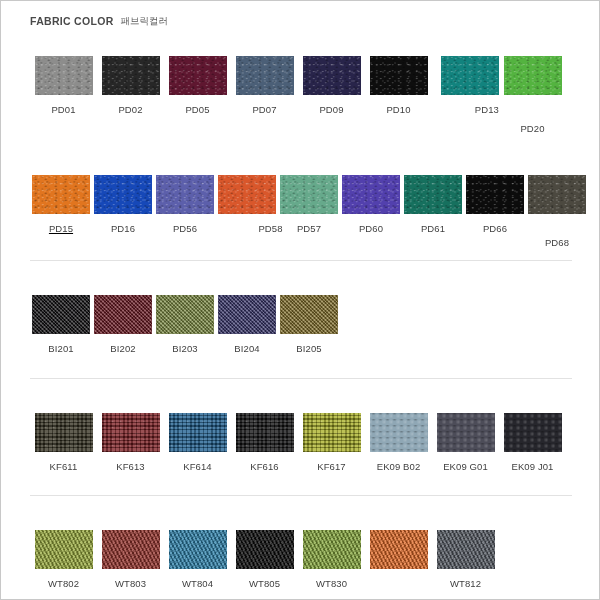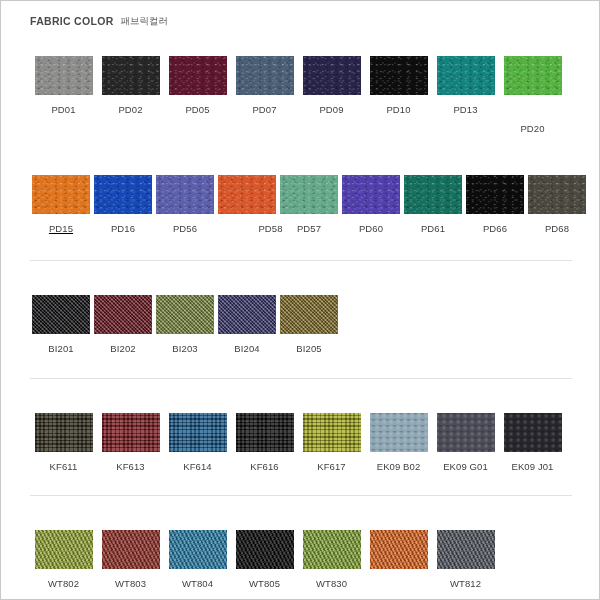--- a/index.html
+++ b/index.html
@@ -162,21 +162,21 @@
               <div class="grain"></div>
             </div>
             <div class="swatch-label" style="color: rgb(63, 63, 63);">PD09</div>
           </div>
           <div class="swatch-cell" style="width: 67px;">
             <div class="swatch tex-pd" style="background-color: rgb(14, 14, 14);">
               <div class="grain"></div>
             </div>
             <div class="swatch-label" style="color: rgb(63, 63, 63);">PD10</div>
           </div>
-          <div class="swatch-cell" style="width: 67px;">
+          <div class="swatch-cell" style="width: 67px; align-items: flex-end;">
             <div class="swatch tex-pd" style="background-color: rgb(18, 131, 126);">
               <div class="grain"></div>
             </div>
             <div class="swatch-label" style="color: rgb(63, 63, 63);">PD13</div>
           </div>
           <div class="swatch-cell" style="width: 67px; gap: 19px;">
             <div class="swatch tex-pd" style="background-color: rgb(84, 179, 64);">
               <div class="grain"></div>
             </div>
             <div class="swatch-label" style="color: rgb(63, 63, 63);">PD20</div>
@@ -226,21 +226,21 @@
               <div class="grain"></div>
             </div>
             <div class="swatch-label" style="color: rgb(63, 63, 63);">PD61</div>
           </div>
           <div class="swatch-cell" style="width: 62px;">
             <div class="swatch tex-pd" style="background-color: rgb(12, 12, 12);">
               <div class="grain"></div>
             </div>
             <div class="swatch-label" style="color: rgb(63, 63, 63);">PD66</div>
           </div>
-          <div class="swatch-cell" style="width: 62px;">
+          <div class="swatch-cell" style="width: 62px; gap: 14px;">
             <div class="swatch tex-pd" style="background-color: rgb(76, 73, 64);">
               <div class="grain"></div>
             </div>
             <div class="swatch-label" style="color: rgb(63, 63, 63);">PD68</div>
           </div>
         </div>
       </div>
       <div class="divider" style="top: 259px; background: rgb(226, 226, 226);"></div>
       <div class="section" style="top: 294px;">
         <div class="swatch-row">

